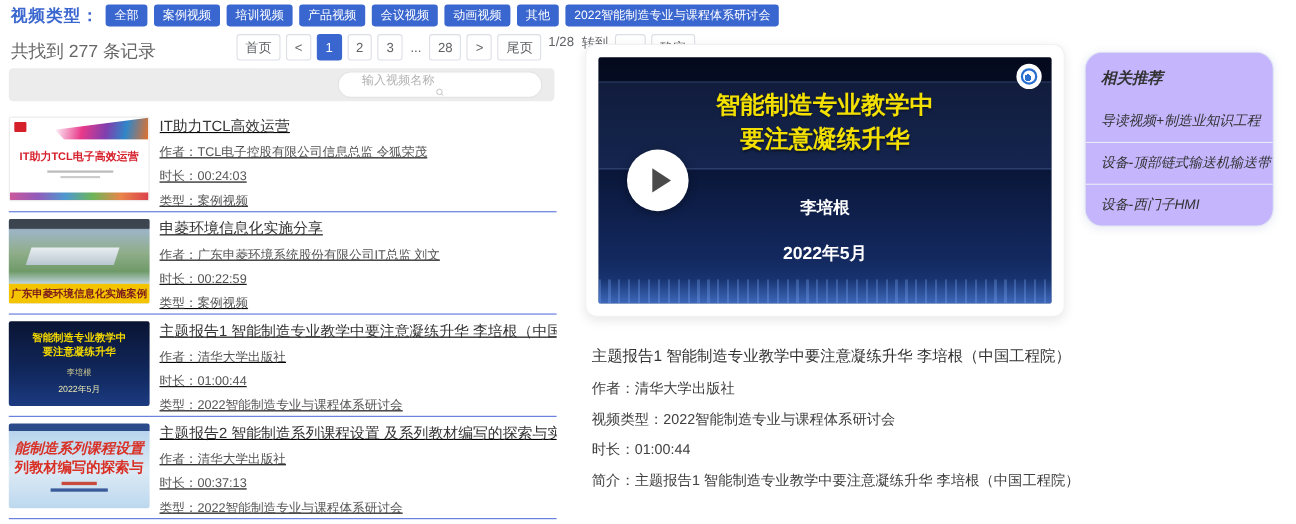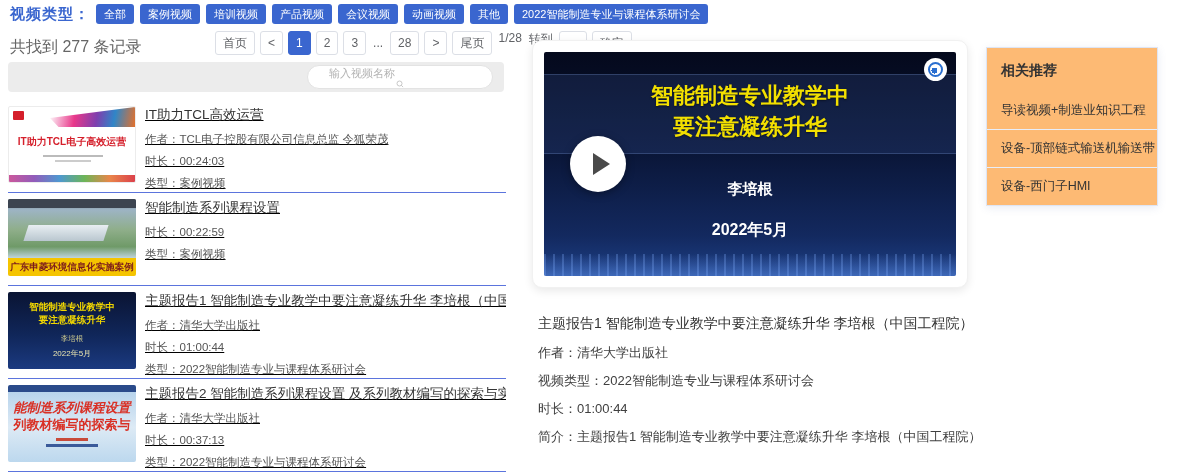--- a/index.html
+++ b/index.html
@@ -75,21 +75,21 @@
   .play-btn{position:absolute;left:26px;top:84px;width:56px;height:56px;background:#fff;border-radius:50%;box-shadow:0 2px 8px rgba(0,0,0,0.35);display:flex;align-items:center;justify-content:center;cursor:pointer;}
   .play-tri{width:0;height:0;border-left:17px solid #4a4a4a;border-top:11px solid transparent;border-bottom:11px solid transparent;margin-left:6px;}
   .pv-logo{position:absolute;right:9px;top:6px;width:23px;height:23px;background:#fff;border-radius:50%;display:flex;align-items:center;justify-content:center;}
   .pv-logo-inner{width:15px;height:15px;border:2px solid #2a6fd0;border-radius:50%;box-sizing:border-box;background:radial-gradient(circle at 40% 60%,#2a6fd0 0 3px,transparent 3px);}
 
   
   .detail-line{position:absolute;left:538px;font-size:13px;color:#404040;white-space:nowrap;}
   .detail-title{font-size:14px;color:#333;}
 
   
-  .related{position:absolute;left:986px;top:47px;width:172px;background:#fdba74;border:1px solid #dfe5f3;border-radius:0;box-shadow:0 2px 8px rgba(100,120,180,0.14);box-sizing:border-box;}
+  .related{position:absolute;left:986px;top:47px;width:172px;background:#c4b5fd;border:1px solid #dfe5f3;border-radius:16px;box-shadow:0 2px 8px rgba(100,120,180,0.14);box-sizing:border-box;font-style:italic;}
   .related-title{padding:14px 14px 12px;font-size:14px;color:#333;font-weight:600;}
   .related-item{padding:10px 14px;font-size:12.5px;color:#333;cursor:pointer;white-space:nowrap;overflow:hidden;}
   .related-item + .related-item{border-top:1px solid #e8edf8;}
 </style>
 </head>
 <body>
 
 <div class="canvas">
 
   <div class="filter-row">
@@ -151,21 +151,22 @@
 
   <div class="v-item" style="top:196px;">
     <div class="v-thumb thumb2">
       <div class="t2-topbar"></div>
       <div class="t2-building"></div>
       <div class="t2-banner">
         <span class="t2-banner-text">广东申菱环境信息化实施案例</span>
       </div>
     </div>
     <div class="v-info">
-      <p class="v-title">智能制造系列课程设置</p>
+      <p class="v-title">申菱环境信息化实施分享</p>
+      <p class="v-meta">作者：广东申菱环境系统股份有限公司IT总监 刘文</p>
       <p class="v-meta">时长：00:22:59</p>
       <p class="v-meta">类型：案例视频</p>
     </div>
     <div class="v-div"></div>
   </div>
 
   <div class="v-item" style="top:289px;">
     <div class="v-thumb thumb3">
       <div class="t3-l1">智能制造专业教学中</div>
       <div class="t3-l2">要注意凝练升华</div>

